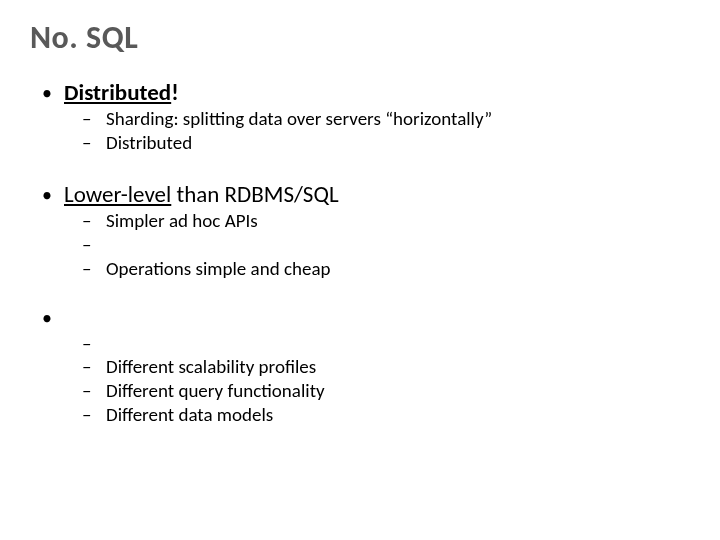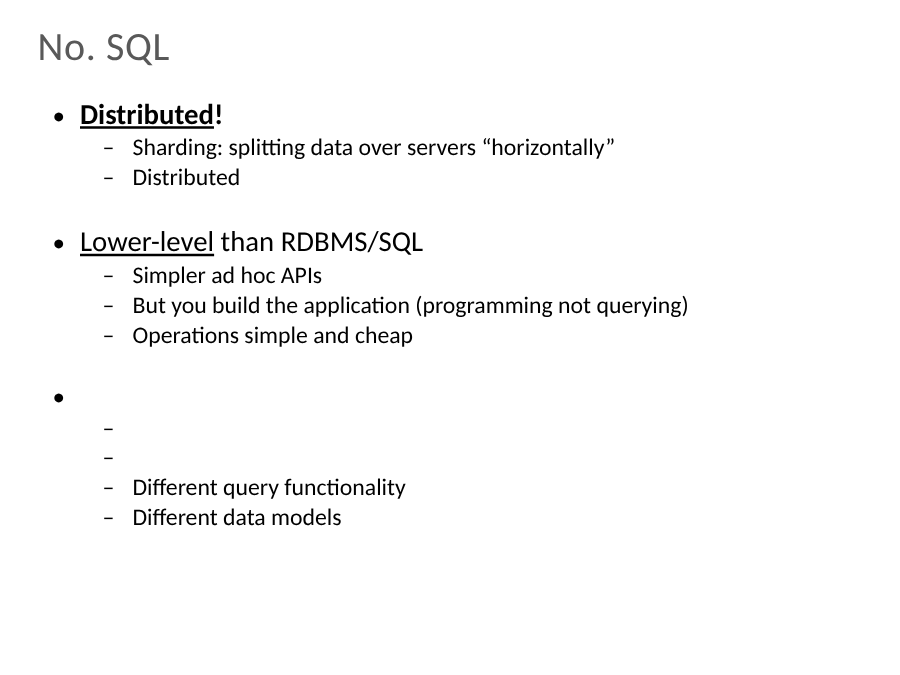--- a/index.html
+++ b/index.html
@@ -13,21 +13,21 @@
   }
   .slide {
     box-sizing: border-box;
     width: 720px;
     height: 540px;
     padding: 18px 30px 20px 30px;
   }
   .title {
     font-size: 32px;
     color: #595959;
-    font-weight: 400;
+    font-weight: 700;
     margin: 0 0 22px 0;
     letter-spacing: 0.5px;
   }
   ul.level1 {
     list-style: none;
     padding: 0 0 0 12px;
     margin: 0;
   }
   ul.level1 > li {
     margin-bottom: 26px;
@@ -96,39 +96,39 @@
           <span class="underline">Lower-level</span><span> than RDBMS/SQL</span>
         </span>
       </div>
       <ul class="level2">
         <li>
             <span class="l2-dash">–</span>
             <span>Simpler ad hoc APIs</span>
           </li>
         <li>
             <span class="l2-dash">–</span>
-            <span>But you build the application (programming not querying)</span>
           </li>
         <li>
             <span class="l2-dash">–</span>
             <span>Operations simple and cheap</span>
           </li>
       </ul>
     </li>
 
     <li>
       <div class="l1-row">
         <span class="l1-bullet">•</span>
       </div>
       <ul class="level2">
         <li>
             <span class="l2-dash">–</span>
           </li>
         <li>
             <span class="l2-dash">–</span>
+            <span>Different scalability profiles</span>
           </li>
         <li>
             <span class="l2-dash">–</span>
             <span>Different query functionality</span>
           </li>
         <li>
             <span class="l2-dash">–</span>
             <span>Different data models</span>
           </li>
       </ul>

